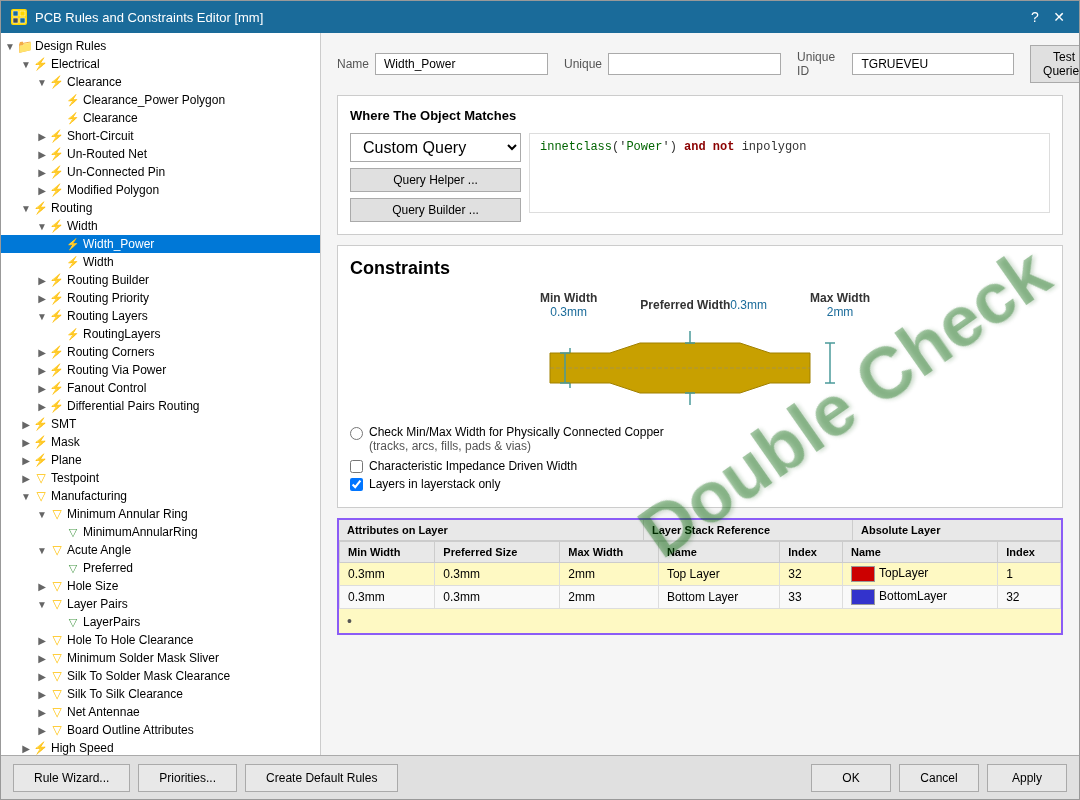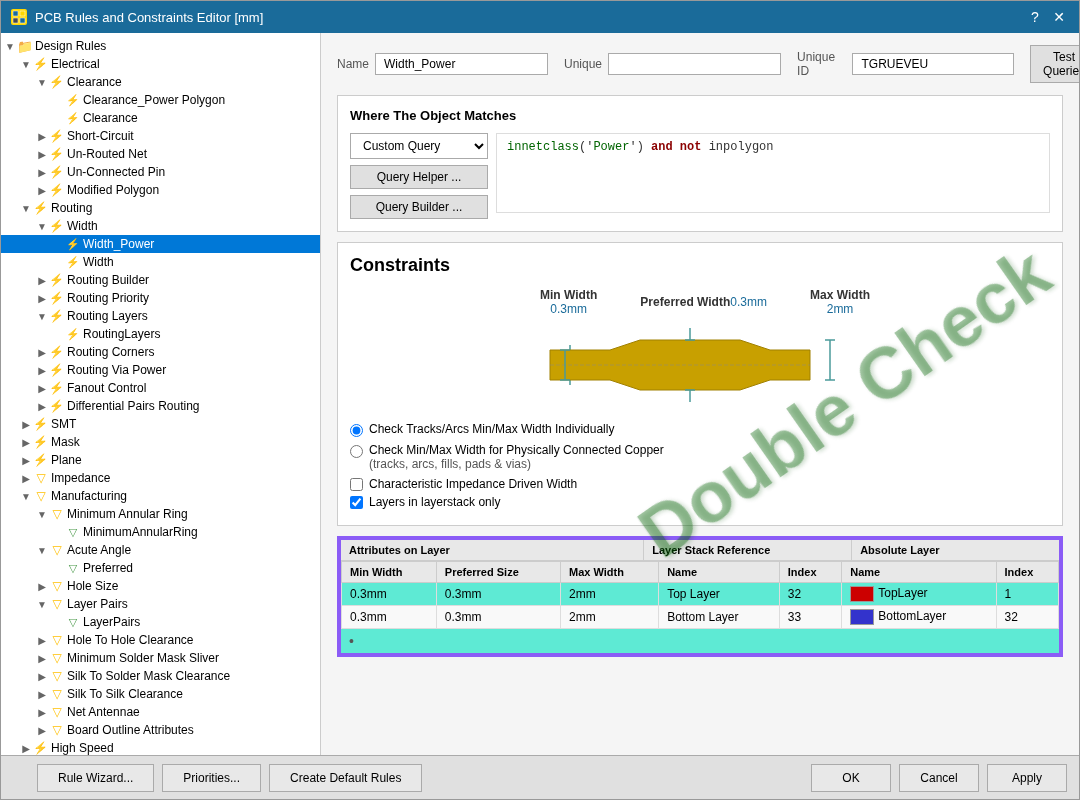--- a/index.html
+++ b/index.html
@@ -48,21 +48,21 @@
     .attr-table { width: 100%; border-collapse: collapse; font-size: 12px; }
     .attr-table th { background: #e8e8e8; padding: 4px 8px; text-align: left; border: 1px solid #ccc; font-size: 11px; font-weight: 600; }
     .attr-table td { padding: 3px 8px; border: 1px solid #ddd; }
     .attr-table tr:nth-child(even) td { background: #f9f9f9; }
     .layer-color { width: 24px; height: 16px; display: inline-block; border: 1px solid #999; vertical-align: middle; margin-right: 4px; }
     .layer-color-red { background: #cc0000; }
     .layer-color-blue { background: #3333cc; }
     
     
     .bottom-bar { height: 44px; background: #e0e0e0; border-top: 1px solid #aaa; display: flex; align-items: center; justify-content: space-between; padding: 0 12px; }
-    .bottom-left { display: flex; gap: 8px; margin-left: 24px; }
+    .bottom-left { display: flex; gap: 8px; }
     .bottom-right { display: flex; gap: 8px; }
     .bottom-btn { padding: 6px 20px; background: #e8e8e8; border: 1px solid #aaa; cursor: pointer; font-size: 12px; min-width: 80px; }
     .bottom-btn-primary { background: #e8e8e8; }
     
     
     .icon-folder { color: #ffc107; font-size: 13px; }
     
     
     .watermark { position: absolute; top: 50%; left: 50%; transform: translate(-20%, -40%) rotate(-35deg); font-size: 72px; font-weight: 900; color: rgba(0, 100, 0, 0.35); pointer-events: none; z-index: 10; white-space: nowrap; font-family: Arial, sans-serif; text-shadow: 2px 2px 4px rgba(0,80,0,0.2); }
     
@@ -220,21 +220,21 @@
             <span class="tree-label">Mask</span>
           </div>
           <div class="tree-item" style="padding-left:18px;">
             <span class="tree-expand">▶</span>
             <span class="tree-icon" style="font-size:12px; color:#e0a000;">⚡</span>
             <span class="tree-label">Plane</span>
           </div>
           <div class="tree-item" style="padding-left:18px;">
             <span class="tree-expand">▶</span>
             <span class="tree-icon" style="font-size:12px; color:#ffc107;">▽</span>
-            <span class="tree-label">Impedance</span>
+            <span class="tree-label">Testpoint</span>
           </div>
 
           <div class="tree-item" style="padding-left:18px;">
             <span class="tree-expand">▼</span>
             <span class="tree-icon" style="font-size:12px; color:#ffc107;">▽</span>
             <span class="tree-label">Manufacturing</span>
           </div>
           <div class="tree-item" style="padding-left:34px;">
             <span class="tree-expand">▼</span>
             <span class="tree-icon" style="font-size:12px; color:#ffc107;">▽</span>
@@ -329,21 +329,21 @@
             <span class="field-label">Unique ID</span>
             <input class="field-input" type="text" value="TGRUEVEU" style="">
           </div>
           <button class="test-queries-btn">Test Queries</button>
         </div>
 
         <div style="background:white; border:1px solid #ccc; padding:12px; margin-bottom:10px;">
           <div style="font-size:13px; font-weight:600; margin-bottom:10px;">Where The Object Matches</div>
           <div style="display:flex; gap:8px; align-items:flex-start;">
             <div style="display:flex; flex-direction:column; gap:6px;">
-              <select class="query-dropdown" style="padding:4px 8px; font-size:12px; border:1px solid #aaa;">
+              <select class="query-dropdown" style="padding:4px 8px; font-size:16px; border:1px solid #aaa;">
                 <option>Custom Query</option>
                 <option>All</option>
                 <option>Net Class Member</option>
                 <option>Net</option>
               </select>
               <button class="query-btn">Query Helper ...</button>
               <button class="query-btn">Query Builder ...</button>
             </div>
             <div style="flex:1; background:white; border:1px solid #ddd; padding:6px 10px; font-family:'Courier New',monospace; font-size:12px; min-height:80px; white-space:pre;"><span style="color:#006400;">innetclass</span><span style="color:#333;">('</span><span style="color:#006400;">Power</span><span style="color:#333;">')</span> <span style="font-weight:bold; color:#8b0000;">and not</span> <span style="color:#333;">inpolygon</span></div>
           </div>
@@ -387,43 +387,39 @@
               <line x1="180" y1="70" x2="180" y2="82" stroke="#4a9a9a" stroke-width="1.5"></line>
               <line x1="175" y1="70" x2="185" y2="70" stroke="#4a9a9a" stroke-width="1.5"></line>
 
               <line x1="320" y1="20" x2="320" y2="60" stroke="#4a9a9a" stroke-width="1.5"></line>
               <line x1="315" y1="20" x2="325" y2="20" stroke="#4a9a9a" stroke-width="1.5"></line>
               <line x1="315" y1="60" x2="325" y2="60" stroke="#4a9a9a" stroke-width="1.5"></line>
             </svg>
           </div>
 
           <div class="constraints-options">
-            <div class="radio-row">
-              <input type="radio" name="width-check" checked="" style="">
-              <span>Check Tracks/Arcs Min/Max Width Individually</span>
-            </div>
             <div class="radio-row">
               <input type="radio" name="width-check" style="">
               <div>
                 <div>Check Min/Max Width for Physically Connected Copper</div>
                 <div style="color:#555;">(tracks, arcs, fills, pads &amp; vias)</div>
               </div>
             </div>
             <div class="checkbox-row">
               <input type="checkbox" style="">
               <span>Characteristic Impedance Driven Width</span>
             </div>
             <div class="checkbox-row">
               <input type="checkbox" checked="" style="">
               <span>Layers in layerstack only</span>
             </div>
           </div>
         </div>
 
-        <div style="background:#5eead4; border:4px solid #8b5cf6; margin-bottom:10px;">
+        <div style="background:#fef9c3; border:2px solid #8b5cf6; margin-bottom:10px;">
 
           <div style="display:flex; background:#e8e8e8; border-bottom:1px solid #ccc;">
             <div style="flex:3; padding:4px 8px; font-size:11px; font-weight:600; border-right:1px solid #ccc;">Attributes on Layer</div>
             <div style="flex:2; padding:4px 8px; font-size:11px; font-weight:600; border-right:1px solid #ccc;">Layer Stack Reference</div>
             <div style="flex:2; padding:4px 8px; font-size:11px; font-weight:600;">Absolute Layer</div>
           </div>
           <table class="attr-table" style="width:100%;">
             <thead>
               <tr>
                 <th>Min Width</th>

